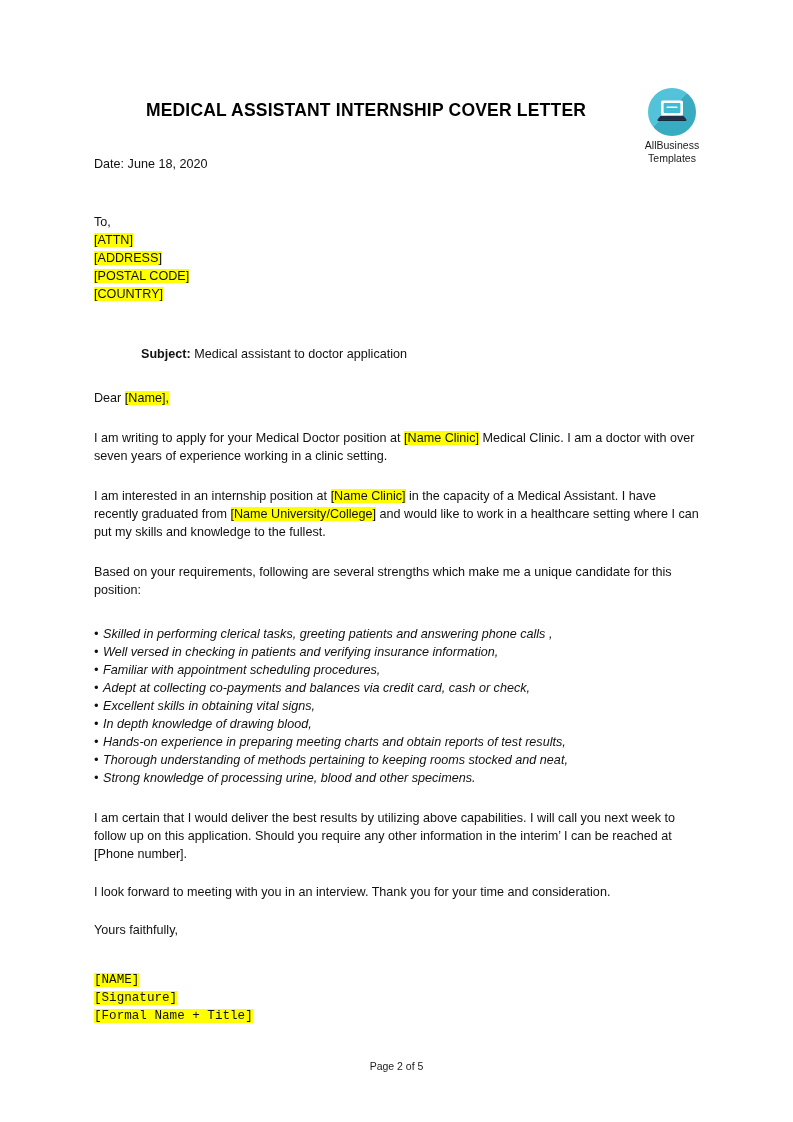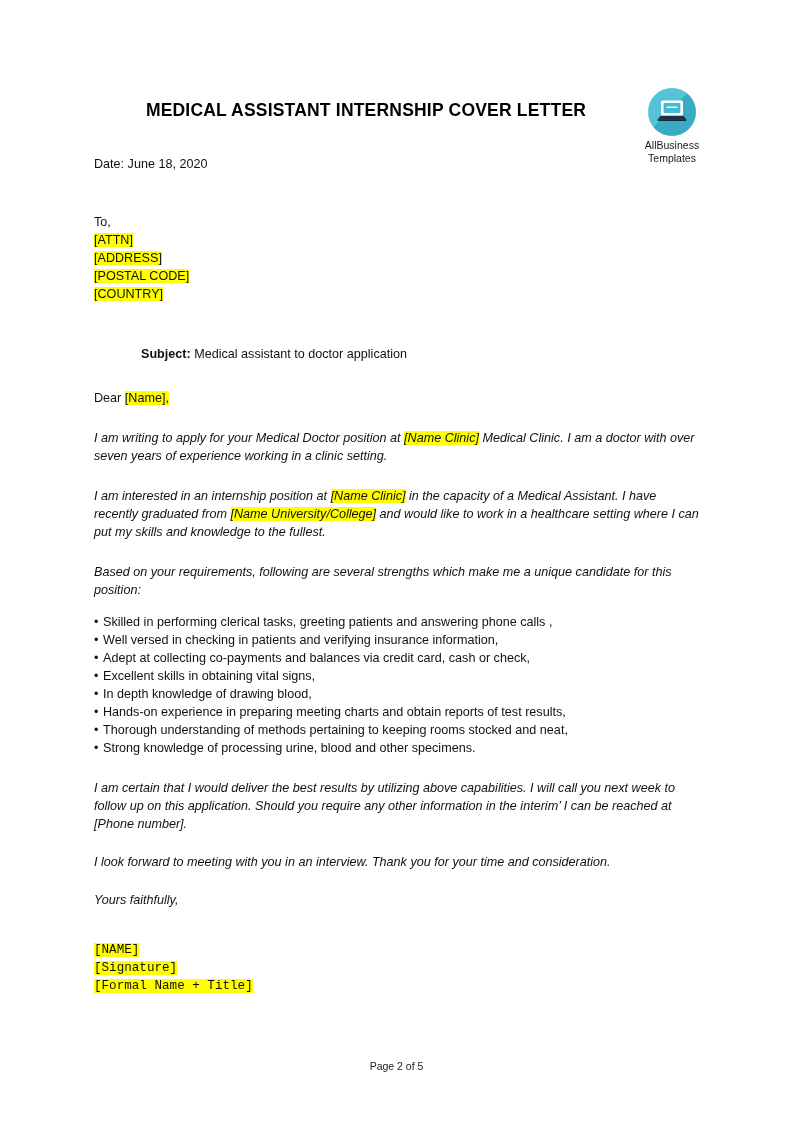--- a/index.html
+++ b/index.html
@@ -98,23 +98,23 @@
   .date-line { margin: 0 0 0 0; }
 
   .addr-block { margin-top: 40px; }
   .addr-block .line { white-space: nowrap; }
 
   .subject-line { margin-top: 42px; margin-left: 47px; }
   .subject-line b { font-weight: bold; }
 
   .dear-line { margin-top: 26px; }
 
-  .para { margin-top: 22px; text-align: left; font-style: italic; }
-
-  .bullets { margin-top: 14px; }
+  .para { margin-top: 22px; text-align: left; }
+
+  .bullets { margin-top: 26px; font-style: italic; }
   .bullet { white-space: nowrap; }
   .bullet .dot { display: inline-block; width: 9px; }
 
   .closing-1 { margin-top: 22px; }
   .closing-2 { margin-top: 20px; }
   .signoff   { margin-top: 20px; }
 
   .sig-block { margin-top: 32px; font-family: Liberation Mono, monospace; }
   .sig-block .line { white-space: nowrap; }
 
@@ -188,20 +188,21 @@
 
     <div class="para">
       <span>I am interested in an internship position at </span><mark class="hl">[Name Clinic]</mark><span>  in the capacity of a Medical Assistant. I have recently graduated from </span><mark class="hl">[Name University/College]</mark><span> and would like to work in a healthcare setting where I can put my skills and knowledge to the fullest.</span>
     </div>
 
     <div class="para">Based on your requirements, following are several strengths which make me a unique candidate for this position:</div>
 
     <div class="bullets">
       <div class="bullet"><span class="dot">•</span><span>Skilled in performing clerical tasks, greeting patients and answering phone calls ,</span></div>
       <div class="bullet"><span class="dot">•</span><span>Well versed in checking in patients and verifying insurance information,</span></div>
+      <div class="bullet"><span class="dot">•</span><span>Familiar with appointment scheduling procedures,</span></div>
       <div class="bullet"><span class="dot">•</span><span>Adept at collecting co-payments and balances via credit card, cash or check,</span></div>
       <div class="bullet"><span class="dot">•</span><span>Excellent skills in obtaining vital signs,</span></div>
       <div class="bullet"><span class="dot">•</span><span>In depth knowledge of drawing blood,</span></div>
       <div class="bullet"><span class="dot">•</span><span>Hands-on experience in preparing meeting charts and obtain reports of test results,</span></div>
       <div class="bullet"><span class="dot">•</span><span>Thorough understanding of methods pertaining to keeping rooms stocked and neat,</span></div>
       <div class="bullet"><span class="dot">•</span><span>Strong knowledge of processing urine, blood and other specimens.</span></div>
     </div>
 
     <div class="para closing-1">I am certain that I would deliver the best results by utilizing above capabilities. I will call you next week to follow up on this application. Should you require any other information in the interim’ I can be reached at [Phone number].</div>
 

